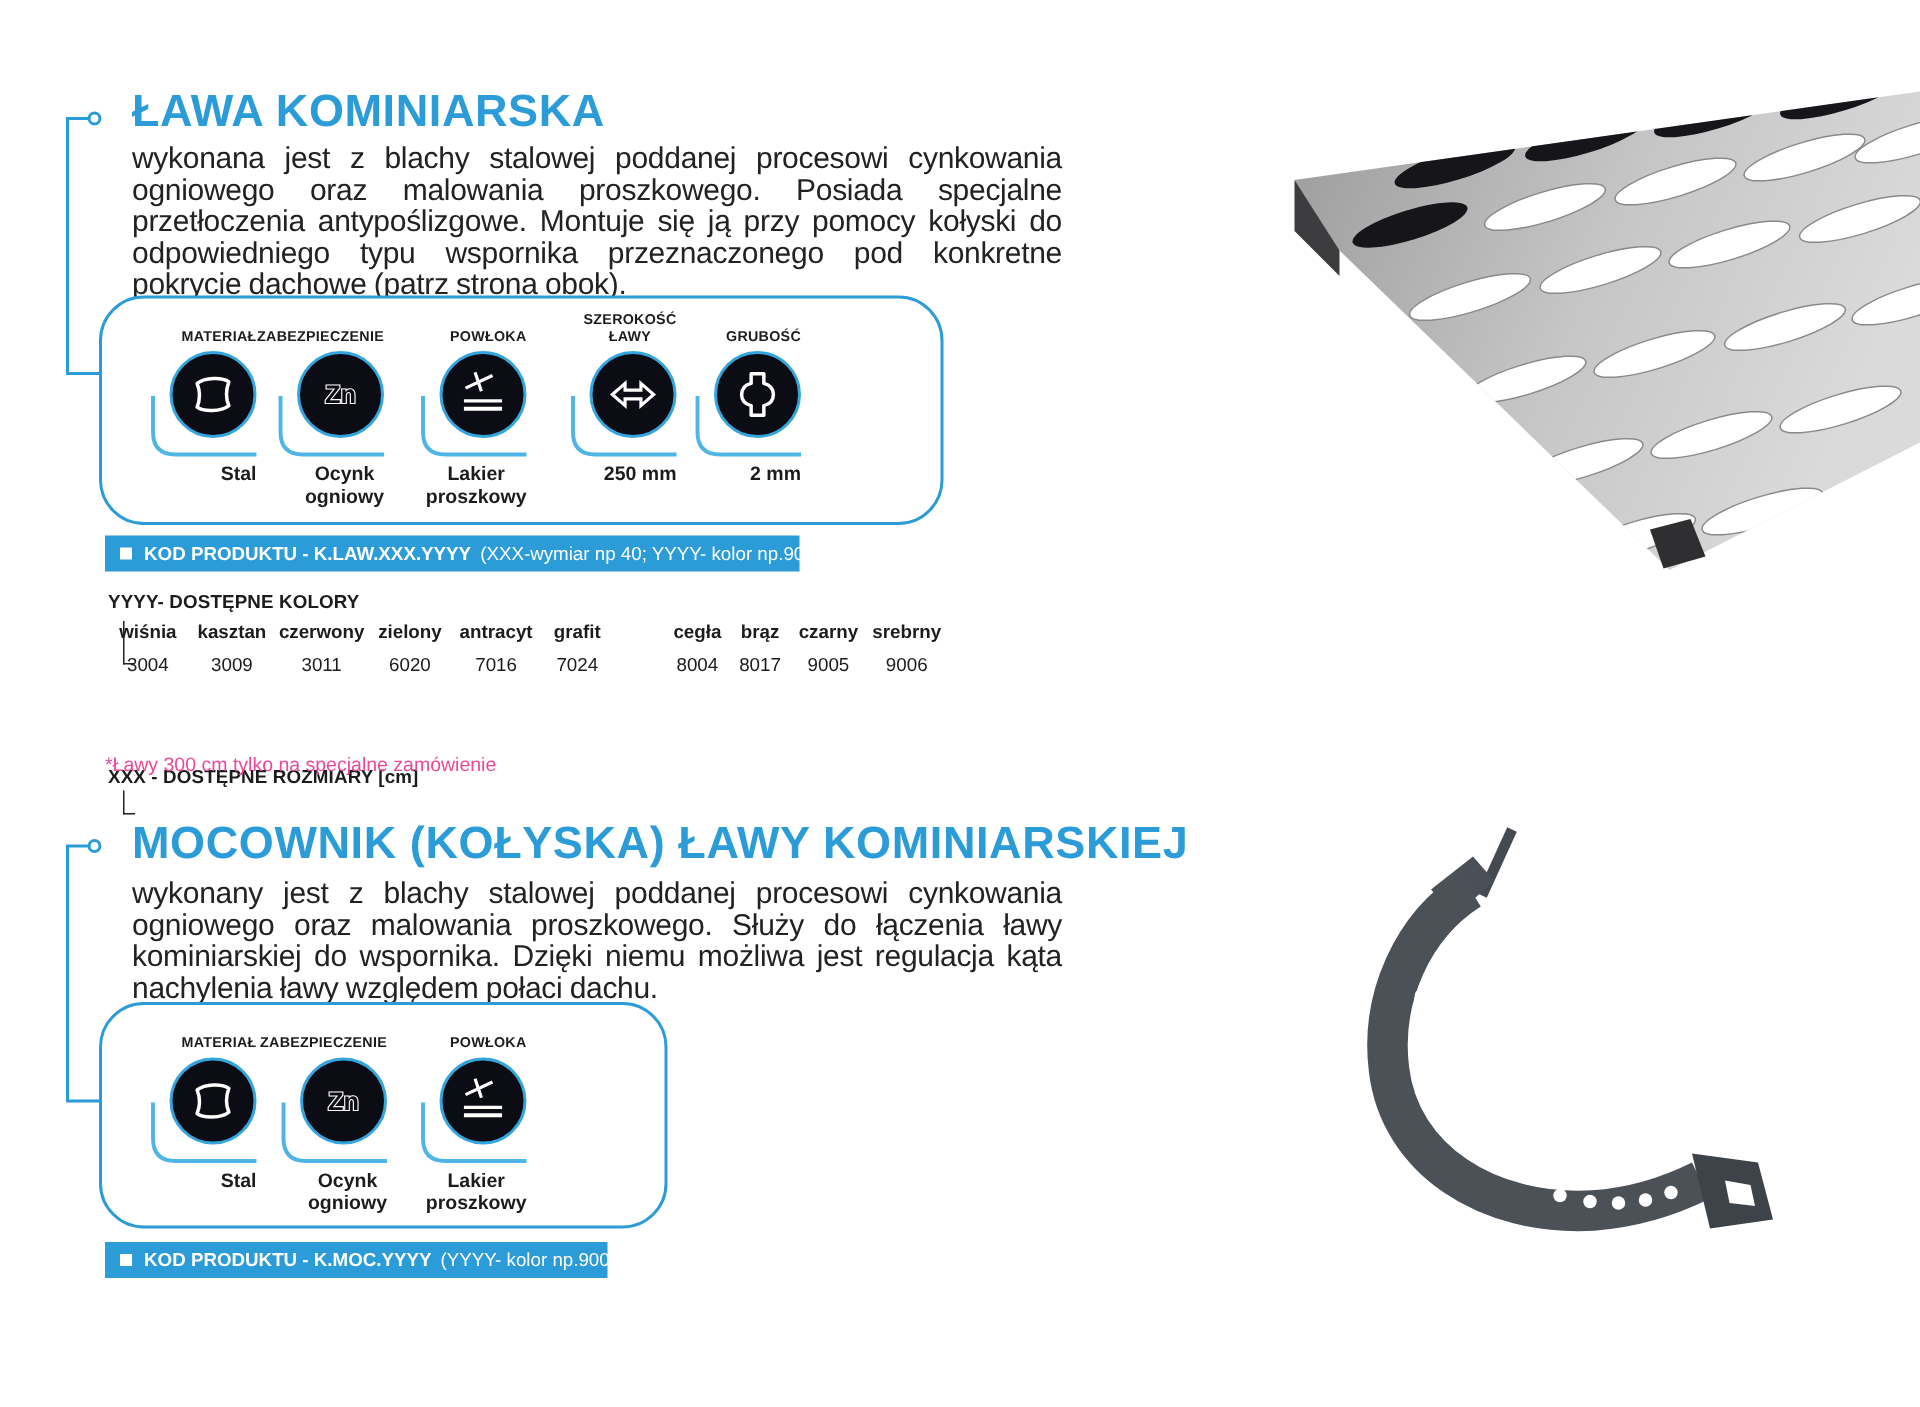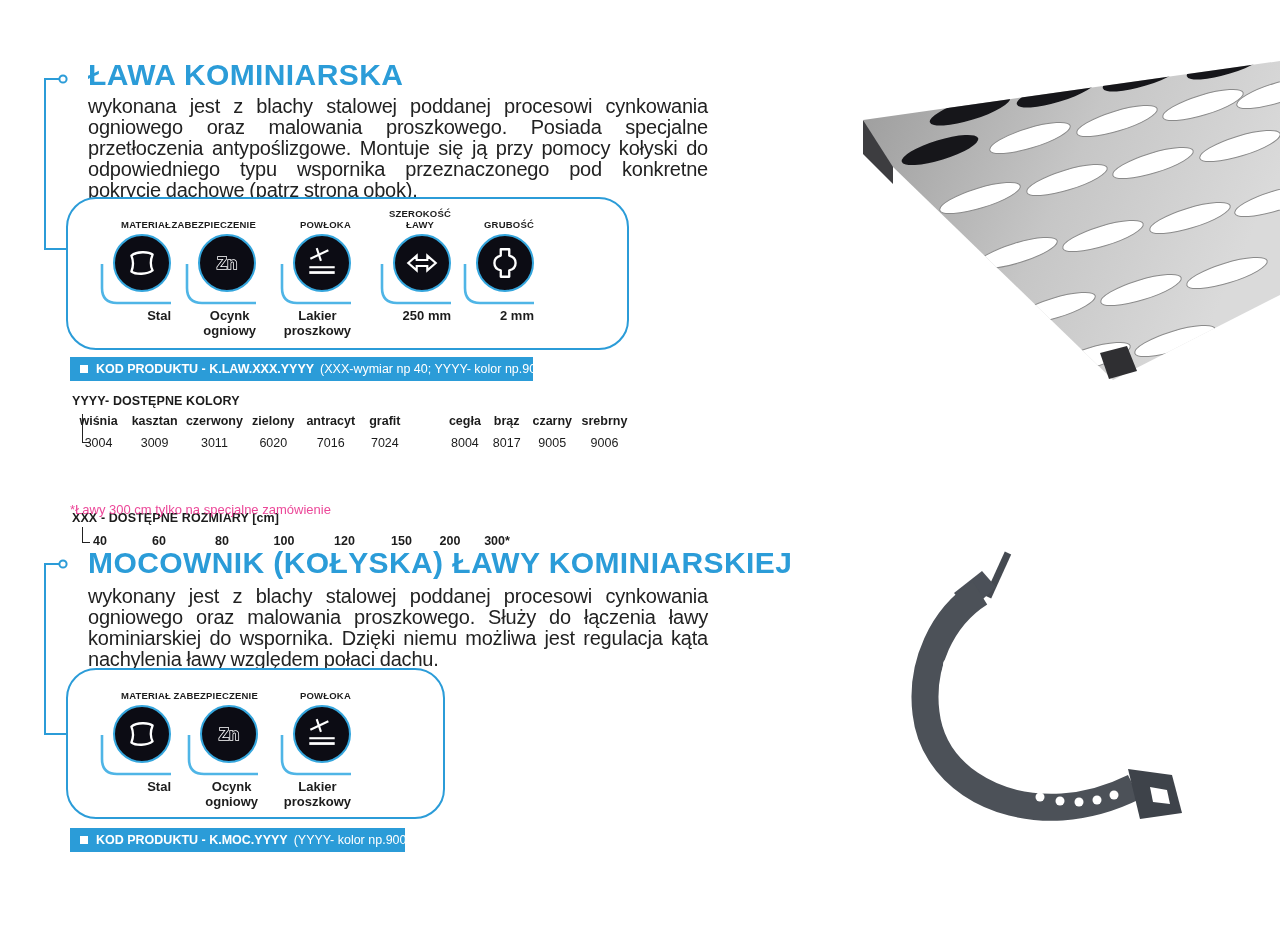--- a/index.html
+++ b/index.html
@@ -257,38 +257,20 @@
       <div class="color-col">
         <span class="col-name">srebrny</span>
         <span class="col-code">9006</span>
       </div>
     </div>
 </div>
 
 <div class="abs sizes-tbl" style="left:72px;top:455px;width:560px">
   <div class="tbl-header">XXX - DOSTĘPNE ROZMIARY [cm]</div>
   <div class="lbrk"></div>
-  <div class="col-row sizes-row" style="margin-top:9px">
-
-      <div class="size-cell">40</div>
-
-      <div class="size-cell">60</div>
-
-      <div class="size-cell">80</div>
-
-      <div class="size-cell">100</div>
-
-      <div class="size-cell">120</div>
-
-      <div class="size-cell">150</div>
-
-      <div class="size-cell">200</div>
-
-      <div class="size-cell">300*</div>
-    </div>
 </div>
 
 <div class="abs footnote" style="left:70px;top:502px">*Ławy 300 cm tylko na specjalne zamówienie</div>
 
 <svg class="abs connector" style="left:34px;top:556px" viewBox="0 0 36 186">
   <path d="M25,8 H11 V178 H36"></path>
     <circle cx="29" cy="8" r="3.6"></circle>
 </svg>
 
 <div class="abs title" style="left:88px;top:546px">MOCOWNIK (KOŁYSKA) ŁAWY KOMINIARSKIEJ</div>

